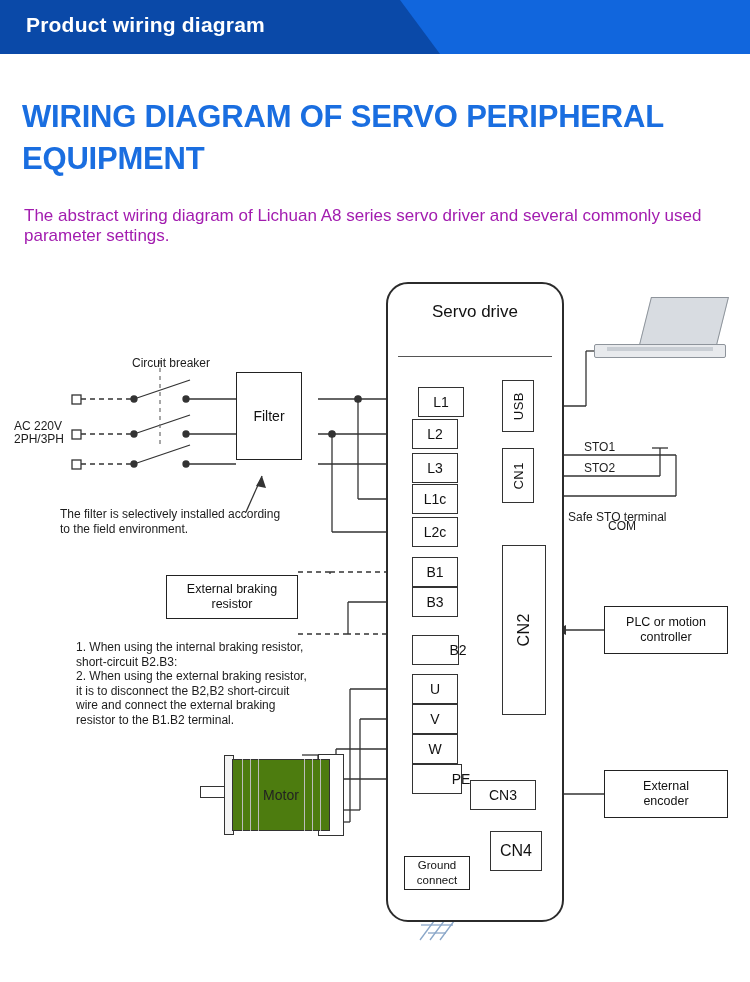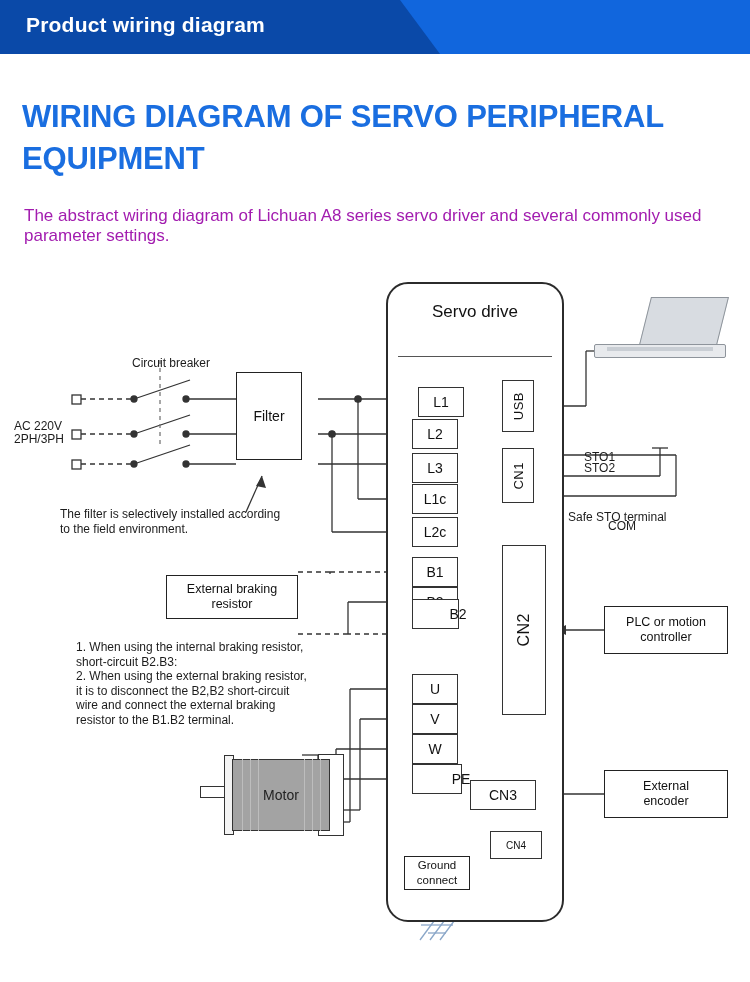--- a/index.html
+++ b/index.html
@@ -143,21 +143,21 @@
     width: 154px; height: 0;
     border-top: 1.4px solid #555;
   }
 
   
   .motor-box {
     position: absolute;
     left: 232px; top: 497px;
     width: 98px; height: 72px;
     border: 1.6px solid #333;
-    background: #a3a3a3;
+    background: #4d7c0f;
     display: flex; align-items: center; justify-content: center;
     font-size: 14px;
     box-sizing: border-box;
   }
   .motor-fin {
     position: absolute;
     left: 232px; top: 497px;
     width: 98px; height: 72px;
   }
   .motor-fin i {
@@ -324,38 +324,38 @@
   <div class="servo-divider"></div>
 
   <div class="term" style="left:412px; top:125px;margin-left:6px;">L1</div>
   <div class="term" style="left:412px; top:157px;">L2</div>
   <div class="term" style="left:412px; top:191px;">L3</div>
   <div class="term" style="left:412px; top:222px;">L1c</div>
   <div class="term" style="left:412px; top:255px;">L2c</div>
 
   <div class="term" style="left:412px; top:295px;">B1</div>
   <div class="term" style="left:412px; top:325px;">B3</div>
-  <div class="term" style="left:412px; top:337px;padding-left:45px;">B2</div>
+  <div class="term" style="left:412px; top:373px;padding-left:45px;">B2</div>
 
   <div class="term" style="left:412px; top:412px;">U</div>
   <div class="term" style="left:412px; top:442px;">V</div>
   <div class="term" style="left:412px; top:472px;">W</div>
   <div class="term" style="left:412px; top:502px;padding-left:48px;">PE</div>
 
   <div class="conn" style="left:502px; top:118px; width:32px; height:52px;">
     <span class="vert-text">USB</span>
   </div>
   <div class="conn" style="left:502px; top:186px; width:32px; height:55px;">
     <span class="vert-text">CN1</span>
   </div>
   <div class="conn" style="left:502px; top:283px; width:44px; height:170px;">
     <span class="vert-text" style="font-size:16px;">CN2</span>
   </div>
   <div class="conn" style="left:470px; top:518px; width:66px; height:30px; font-size:14px;">CN3</div>
-  <div class="conn" style="left:490px; top:569px; width:52px; height:28px; font-size:10px;">CN4</div>
+  <div class="conn" style="left:490px; top:569px; width:52px; height:40px; font-size:16px;">CN4</div>
 
   <div class="box" style="left:404px; top:594px; width:66px; height:34px; font-size:11.5px; white-space:pre-line;">Ground
 connect</div>
 
   <div class="lbl" style="left:14px; top:158px; width:64px; line-height:13px;">AC 220V
 2PH/3PH</div>
   <div class="lbl" style="left:132px; top:94px;">Circuit breaker</div>
 
   <div class="box" style="left:236px; top:110px; width:66px; height:88px; font-size:14px;">Filter</div>
   <div class="lbl" style="left:60px; top:245px; width:300px; line-height:15px;">The filter is selectively installed according
@@ -379,21 +379,21 @@
       <i style="left:18px"></i>
       <i style="left:26px"></i>
     <i style="left:72px"></i>
       <i style="left:80px"></i>
       <i style="left:88px"></i>
   </div>
 
   <div class="laptop-screen"></div>
   <div class="laptop-base"></div>
 
-  <div class="lbl" style="left:584px; top:178px;margin-top:10px;">STO1</div>
+  <div class="lbl" style="left:584px; top:178px;">STO1</div>
   <div class="lbl" style="left:584px; top:199px;">STO2</div>
   <div class="lbl" style="left:608px; top:219px;margin-top:38px;">COM</div>
   <div class="lbl" style="left:568px; top:248px;">Safe STO terminal</div>
 
   <div class="box" style="left:604px; top:344px; width:124px; height:48px; white-space:pre-line;">PLC or motion
 controller</div>
   <div class="box" style="left:604px; top:508px; width:124px; height:48px; white-space:pre-line;">External
 encoder</div>
 </div>
 

